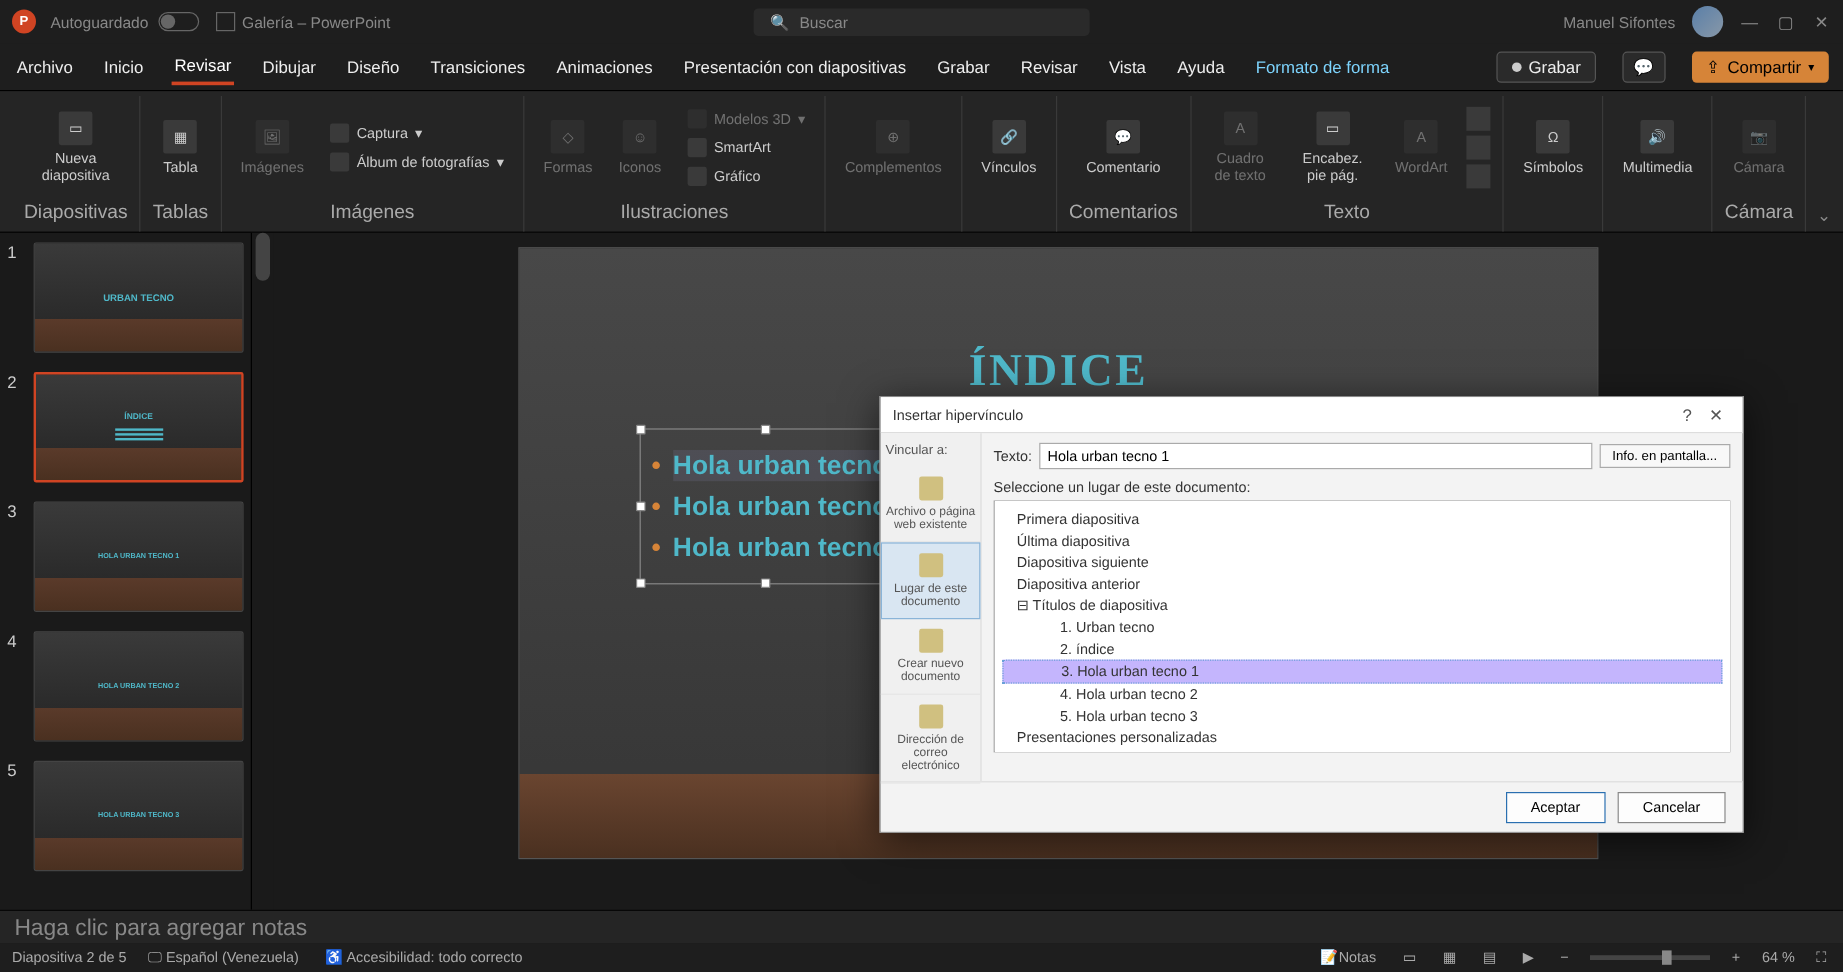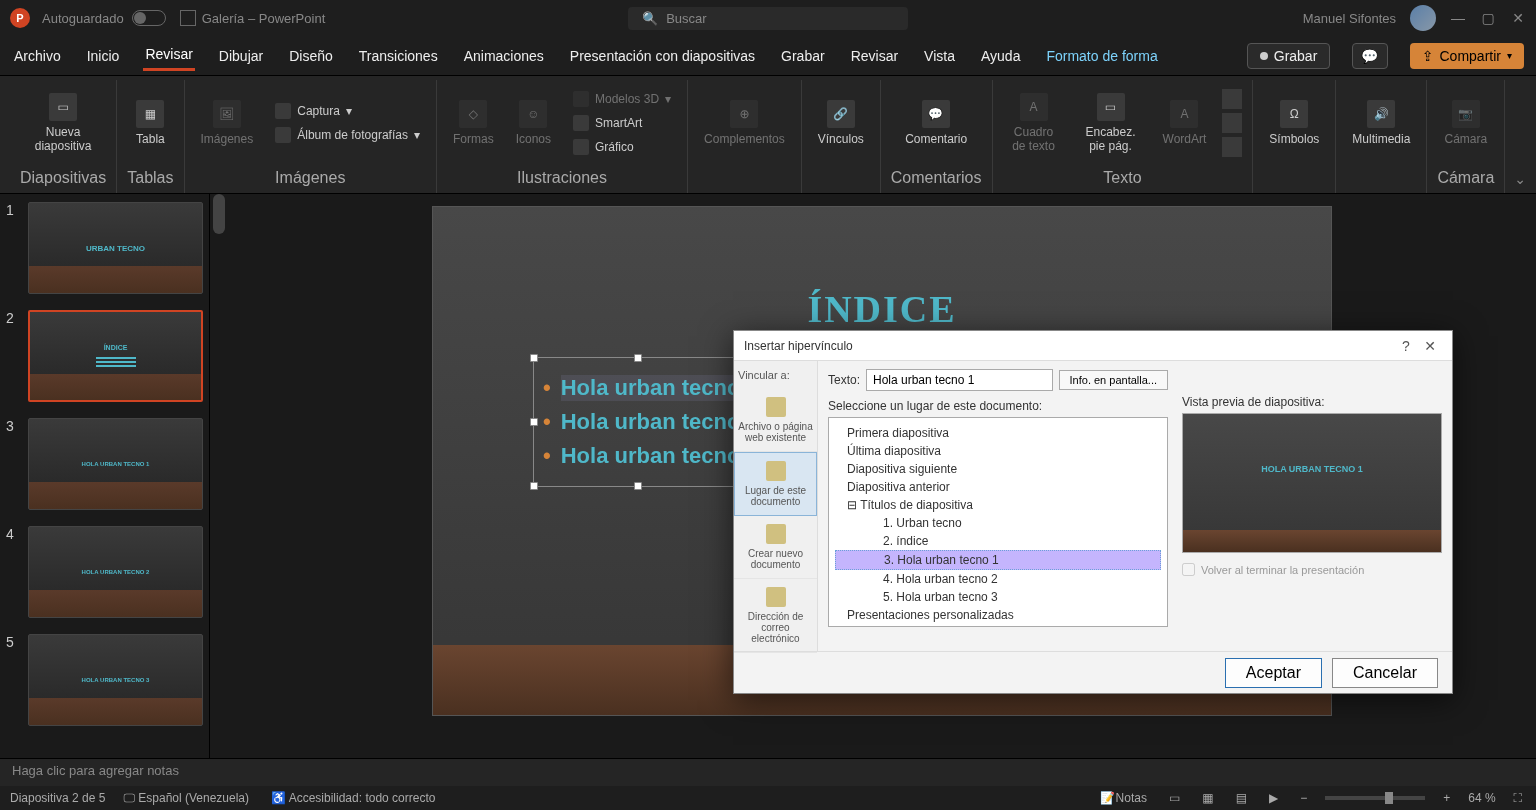--- a/index.html
+++ b/index.html
@@ -61,21 +61,21 @@
 .slide .floor{position:absolute;bottom:0;left:0;right:0;height:70px;background:linear-gradient(#6a4530,#4a3020);}
 .slide-title{position:absolute;top:80px;left:50%;transform:translateX(-50%);color:#4fb8c9;font-size:38px;font-weight:700;letter-spacing:2px; font-family: Georgia, serif;}
 .slide-list{position:absolute;top:160px;left:110px;}
 .slide-list li{list-style:none;color:#4fb8c9;font-size:22px;font-weight:600;margin:8px 0;display:flex;align-items:center;gap:10px;}
 .slide-list li::before{content:"•";color:#d68438;font-size:22px;}
 .slide-list li.sel span{background:rgba(100,100,120,.35);}
 .sel-box{position:absolute;border:1px solid #888;}
 .sel-box .handle{position:absolute;width:8px;height:8px;background:#fff;border:1px solid #888;border-radius:1px;}
 
 
-.notes-bar{height:28px;background:#252525;border-top:1px solid #000;padding:4px 12px;color:#888;font-size:13px;}
+.notes-bar{height:28px;background:#252525;border-top:1px solid #000;padding:4px 12px;color:#888;font-size:19px;}
 
 
 .statusbar{height:24px;background:#1e1e1e;display:flex;align-items:center;padding:0 10px;font-size:12px;color:#aaa;gap:14px;}
 .statusbar .spacer{flex:1;}
 .statusbar .sbtn{padding:0 4px;}
 .statusbar .zoom-slider{width:100px;height:4px;background:#444;position:relative;}
 .statusbar .zoom-slider::after{content:"";width:8px;height:12px;background:#888;position:absolute;left:60%;top:-4px;}
 
 
 .dialog{position:absolute;left:733px;top:330px;width:720px;height:364px;background:#f3f3f3;border:1px solid #888;box-shadow:0 6px 30px rgba(0,0,0,.6);font-size:12px;color:#333;}
@@ -97,21 +97,21 @@
 .dialog .dtree{border:1px solid #aaa;background:#fff;height:210px;padding:6px;overflow:auto;font-size:12px;}
 .dialog .dtree .titem{padding:2px 0 2px 12px;color:#333;}
 .dialog .dtree .titem.l3{padding-left:48px;}
 .dialog .dtree .titem.sel{background:#c4b5fd;border:1px dotted #6aa0d8;}
 .dialog .dpreview{border:1px solid #aaa;height:140px;background:linear-gradient(#484848 0%,#383838 85%);position:relative;margin-top:4px;}
 .dialog .dpreview .pfloor{position:absolute;bottom:0;left:0;right:0;height:22px;background:linear-gradient(#6a4530,#4a3020);}
 .dialog .dpreview .ptxt{position:absolute;top:50px;left:50%;transform:translateX(-50%);color:#4fb8c9;font-size:9px;font-weight:bold;}
 .dialog .dcheck{display:flex;align-items:center;gap:6px;margin-top:10px;color:#999;font-size:11px;}
 .dialog .dcheck input{accent-color:#888;}
 .dialog .dfooter{height:42px;display:flex;justify-content:flex-end;align-items:center;gap:10px;padding:0 14px;border-top:1px solid #ddd;background:#f3f3f3;}
-.dialog .dfooter button{border:1px solid #888;background:#fdfdfd;padding:5px 20px;font-size:16px;}
+.dialog .dfooter button{border:1px solid #888;background:#fdfdfd;padding:5px 20px;font-size:12px;}
 .dialog .dfooter button.primary{border:1px solid #2a6fb0;}
 </style>
 </head>
 <body>
 
 <div class="titlebar">
   <div class="pp-icon">P</div>
   <div class="autosave">
     <span>Autoguardado</span>
     <div class="toggle"></div>
@@ -427,30 +427,19 @@
           <div class="titem">Diapositiva anterior</div>
           <div class="titem">⊟ <span>Títulos de diapositiva</span></div>
           <div class="titem l3">1. Urban tecno</div>
           <div class="titem l3">2. índice</div>
           <div class="titem l3 sel">3. Hola urban tecno 1</div>
           <div class="titem l3">4. Hola urban tecno 2</div>
           <div class="titem l3">5. Hola urban tecno 3</div>
           <div class="titem">Presentaciones personalizadas</div>
         </div>
       </div>
-      <div class="dright">
-        <div style="margin-top:26px;">Vista previa de diapositiva:</div>
-        <div class="dpreview">
-          <div class="pfloor"></div>
-          <div class="ptxt">HOLA URBAN TECNO 1</div>
-        </div>
-        <label class="dcheck">
-          <input type="checkbox" disabled="" style="">
-          <span>Volver al terminar la presentación</span>
-        </label>
-      </div>
     </div>
   </div>
   <div class="dfooter">
     <button class="primary">Aceptar</button>
     <button>Cancelar</button>
   </div>
 </div>
 
 </body></html>

